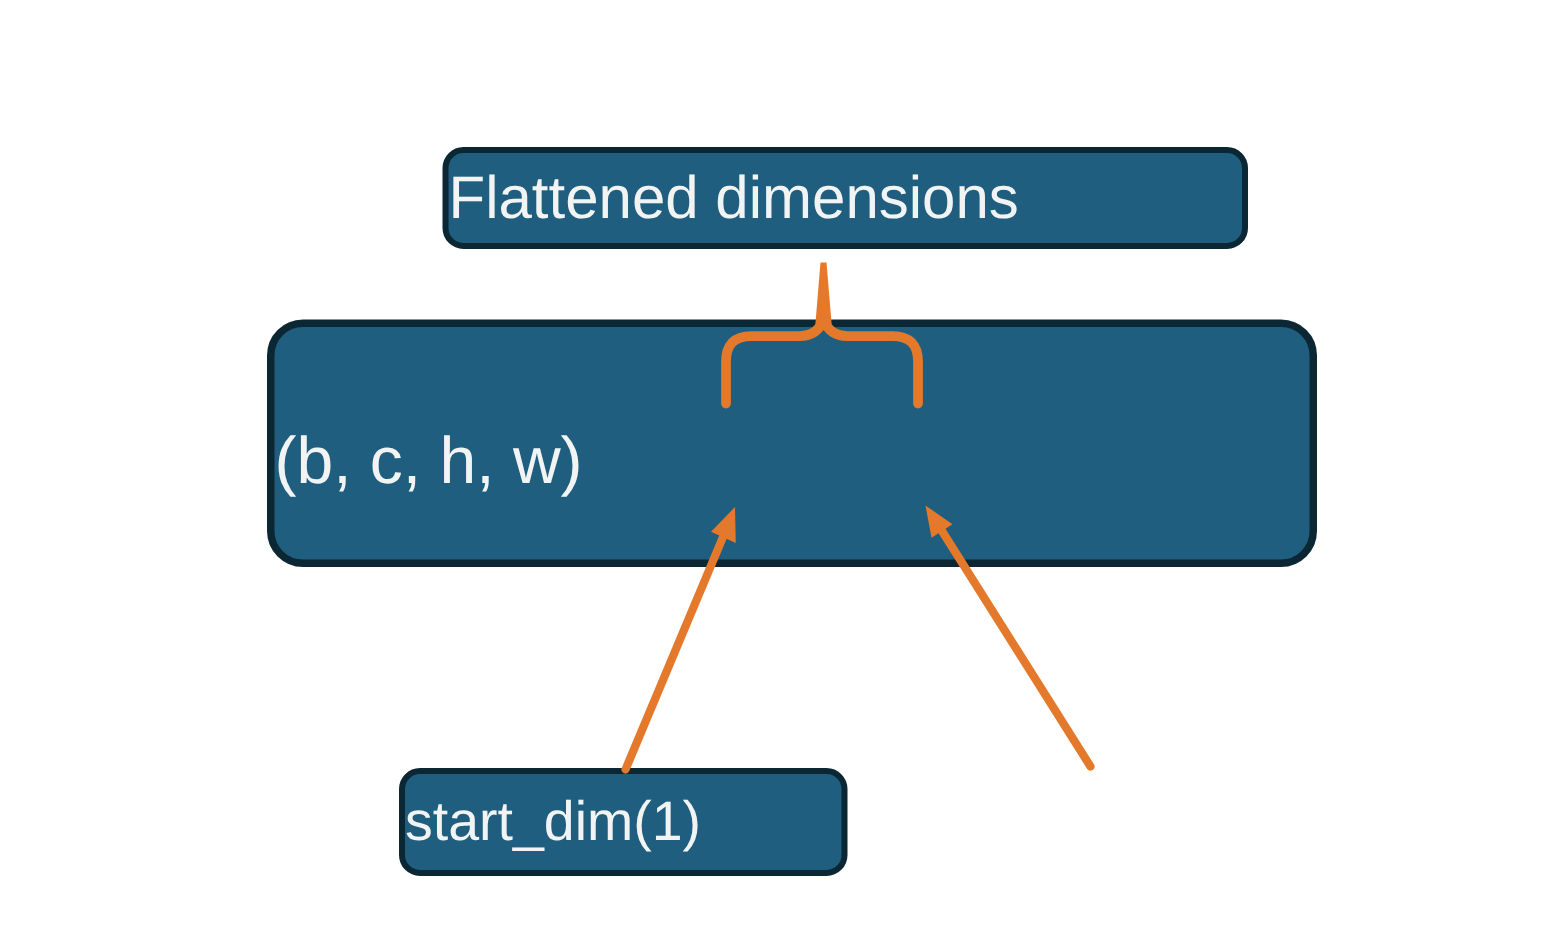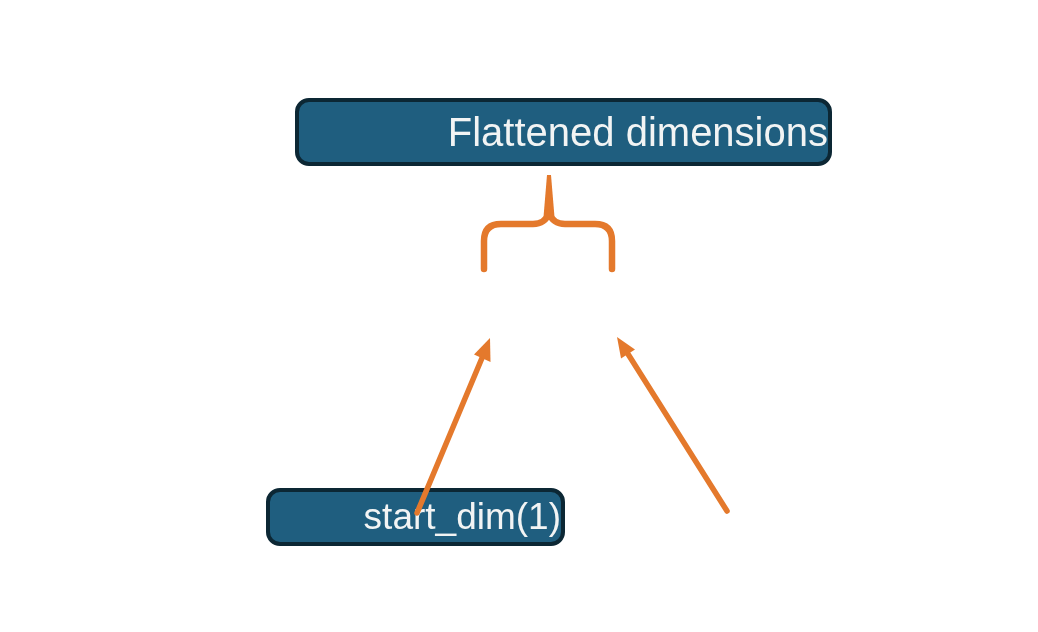--- a/index.html
+++ b/index.html
@@ -21,42 +21,42 @@
     width: 1038px; height: 632px;
     background: var(--background);
   }
   .box {
     position: absolute;
     background: var(--box-fill);
     border: 4px solid var(--box-border);
     color: var(--text);
     display: flex;
     align-items: center;
-    justify-content: flex-end;
+    justify-content: flex-start;
     text-align: center;
   }
   .top-box {
     left: 295px; top: 98px;
     width: 537px; height: 68px;
     border-radius: 14px;
     font-size: 40px;
   }
   .main-box {
     left: 178px; top: 213px;
     width: 700px; height: 165px;
     border-width: 5px;
     border-radius: 24px;
     font-size: 44px;
   }
   .main-box .label { position: relative; top: 12px; }
   .small-box {
     border-radius: 14px;
     font-size: 37px;
   }
-  .start-box { left: 266px; top: 488px; width: 299px; height: 58px; }
+  .start-box { left: 266px; top: 512px; width: 299px; height: 72px; }
   .end-box   { left: 582px; top: 510px; width: 298px; height: 73px; }
   .overlay {
     position: absolute;
     left: 0; top: 0;
     width: 1038px; height: 632px;
     pointer-events: none;
   }
   .orange-stroke {
     stroke: var(--accent);
     fill: none;
@@ -67,20 +67,23 @@
 </style>
 </head>
 <body>
 
 <div class="canvas">
 
   <div class="box top-box">
     <span class="label">Flattened dimensions</span>
   </div>
 
+  <div class="box main-box">
+    <span class="label">(b, c, h, w)</span>
+  </div>
 
   <div class="box small-box start-box">
     <span class="label">start_dim(1)</span>
   </div>
 
 
   <svg class="overlay" viewBox="0 0 1038 632" xmlns="http://www.w3.org/2000/svg">
 
     <polygon class="orange-fill" points="547,175 551,175 554.5,217 543.5,217"></polygon>
 

